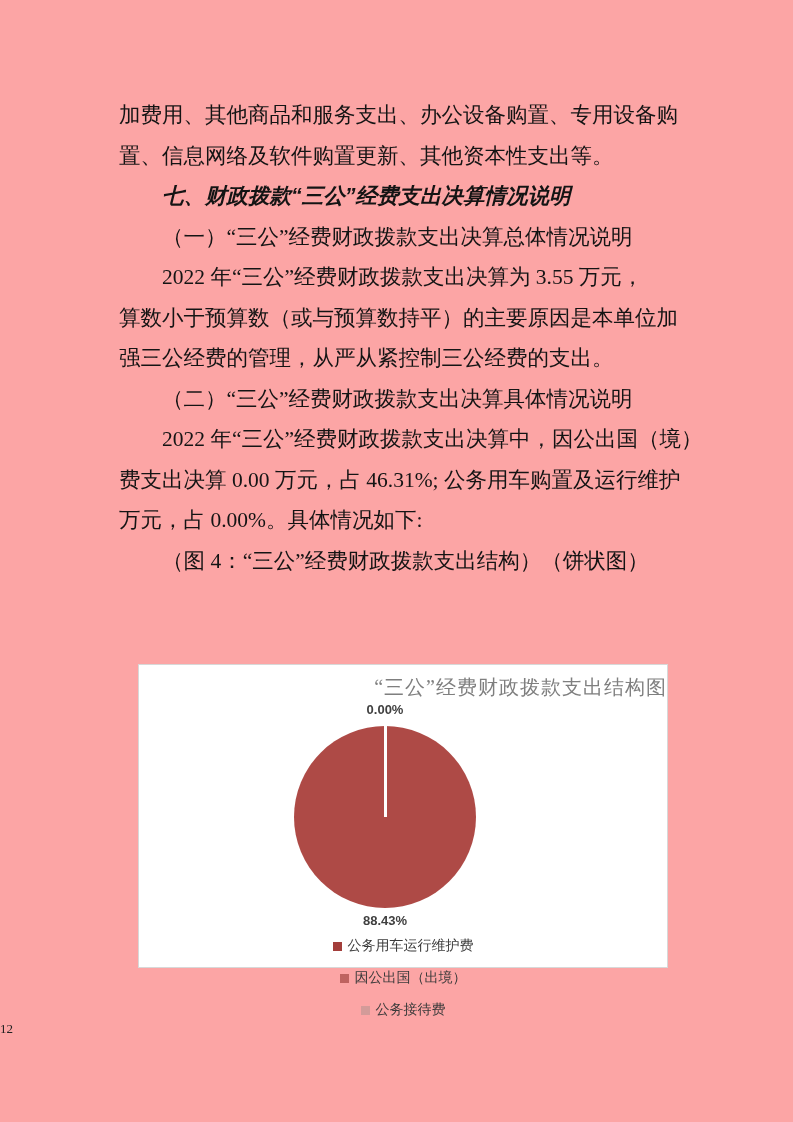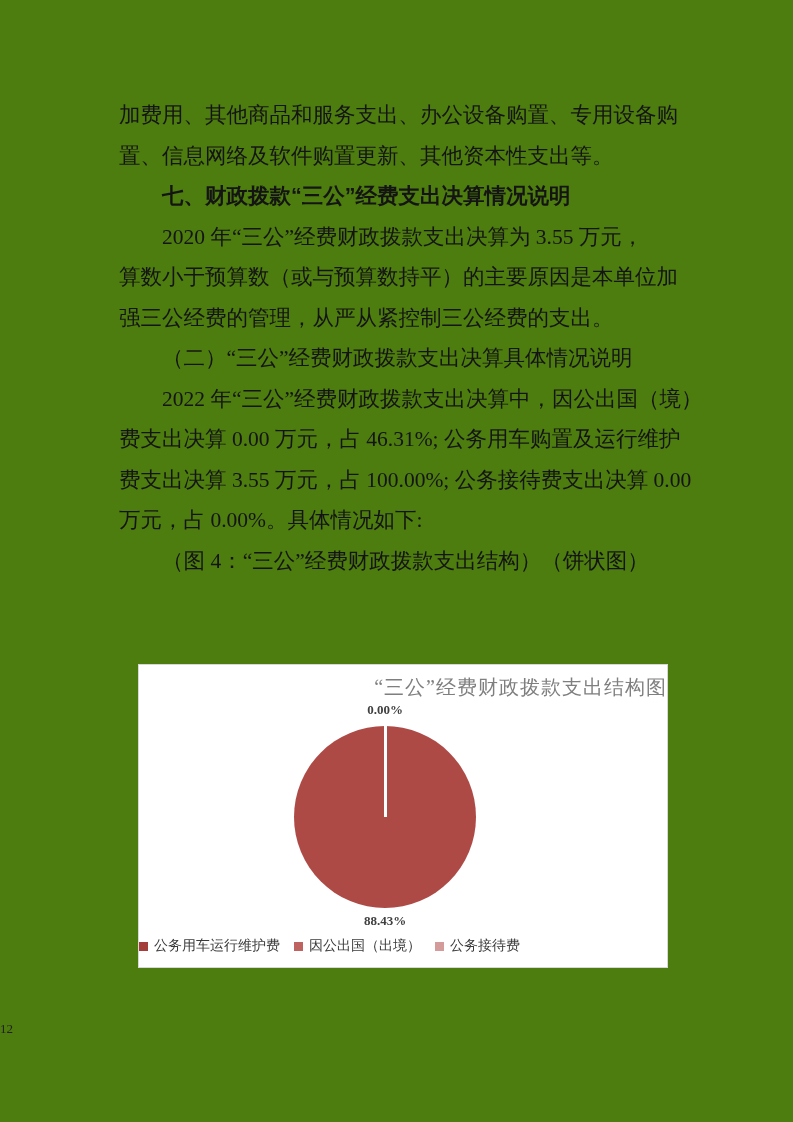--- a/index.html
+++ b/index.html
@@ -1,71 +1,73 @@
 <!DOCTYPE html>
 <html><head>
 <meta charset="utf-8">
 <style>
   html,body{margin:0;padding:0;}
   body{background:#e9e9e9;}
   .page{
     position:relative;
     width:793px;height:1122px;
     margin:0 auto;
-    background:#4d7c0f;
+    background:#fca5a5;
     overflow:hidden;
     font-family:"Liberation Serif","DejaVu Serif",serif;
   }
   .textblock{
     position:absolute;left:119px;top:95px;width:610px;
   }
   .line{
     height:40.5px;line-height:40.5px;
     font-size:21.5px;color:#141414;
     white-space:nowrap;
     font-family:"Liberation Serif","DejaVu Serif",serif;
   }
   .indent{padding-left:43px;}
   .heading{
     font-weight:bold;
     font-family:"Liberation Sans","DejaVu Sans",sans-serif;
+    font-style:italic;
   }
   .chart-box{
     position:absolute;left:138px;top:664px;
     width:528px;height:302px;
     border:1px solid #d8d8d8;background:#ffffff;
   }
   .chart-title{
     position:absolute;top:9px;left:0;width:100%;
     text-align:right;font-size:20px;color:#7f7f7f;
     letter-spacing:1px;
     font-family:"Liberation Serif","DejaVu Serif",serif;
   }
   .data-label{
     position:absolute;left:155px;width:182px;
     text-align:center;font-size:13px;font-weight:bold;color:#404040;
-    font-family:Liberation Serif, serif;
+    font-family:Liberation Sans, sans-serif;
   }
   .data-label.top{top:37px;}
   .data-label.bottom{top:248px;}
   .pie{
     position:absolute;left:155px;top:61px;
     width:182px;height:182px;border-radius:50%;
     background:#ae4a46;
   }
   .pie-split{
     position:absolute;left:50%;top:0;
     width:3px;height:50%;margin-left:-1.5px;
     background:#ffffff;
   }
   .legend{
     position:absolute;left:0;top:272px;width:100%;
     display:flex;justify-content:flex-start;align-items:center;gap:14px;
     font-size:14px;color:#3a3a3a;
     font-family:"Liberation Serif","DejaVu Serif",serif;
+    flex-direction:column;
   }
   .legend-item{display:flex;align-items:center;gap:6px;white-space:nowrap;}
   .marker{width:9px;height:9px;display:inline-block;flex:0 0 auto;}
   .m1{background:#a33e3b;}
   .m2{background:#be6360;}
   .m3{background:#d39b99;}
   .page-number{
     position:absolute;top:1021px;left:0;width:100%;
     text-align:left;font-size:13px;color:#222222;
     font-family:"Liberation Serif","DejaVu Serif",serif;
@@ -73,27 +75,27 @@
 </style>
 </head>
 <body>
 
 <div class="page">
 
   <div class="textblock">
     <div class="line">加费用、其他商品和服务支出、办公设备购置、专用设备购</div>
     <div class="line">置、信息网络及软件购置更新、其他资本性支出等。</div>
     <div class="line heading indent">七、财政拨款“三公”经费支出决算情况说明</div>
-    <div class="line indent">2020 年“三公”经费财政拨款支出决算为 3.55 万元，</div>
+    <div class="line indent">（一）“三公”经费财政拨款支出决算总体情况说明</div>
+    <div class="line indent">2022 年“三公”经费财政拨款支出决算为 3.55 万元，</div>
     <div class="line">算数小于预算数（或与预算数持平）的主要原因是本单位加</div>
     <div class="line">强三公经费的管理，从严从紧控制三公经费的支出。</div>
     <div class="line indent">（二）“三公”经费财政拨款支出决算具体情况说明</div>
     <div class="line indent">2022 年“三公”经费财政拨款支出决算中，因公出国（境）</div>
     <div class="line">费支出决算 0.00 万元，占 46.31%; 公务用车购置及运行维护</div>
-    <div class="line">费支出决算 3.55 万元，占 100.00%; 公务接待费支出决算 0.00</div>
     <div class="line">万元，占 0.00%。具体情况如下:</div>
     <div class="line indent">（图 4：“三公”经费财政拨款支出结构）（饼状图）</div>
   </div>
 
   <div class="chart-box">
     <div class="chart-title">“三公”经费财政拨款支出结构图</div>
 
     <div class="data-label top">0.00%</div>
 
     <div class="pie">

